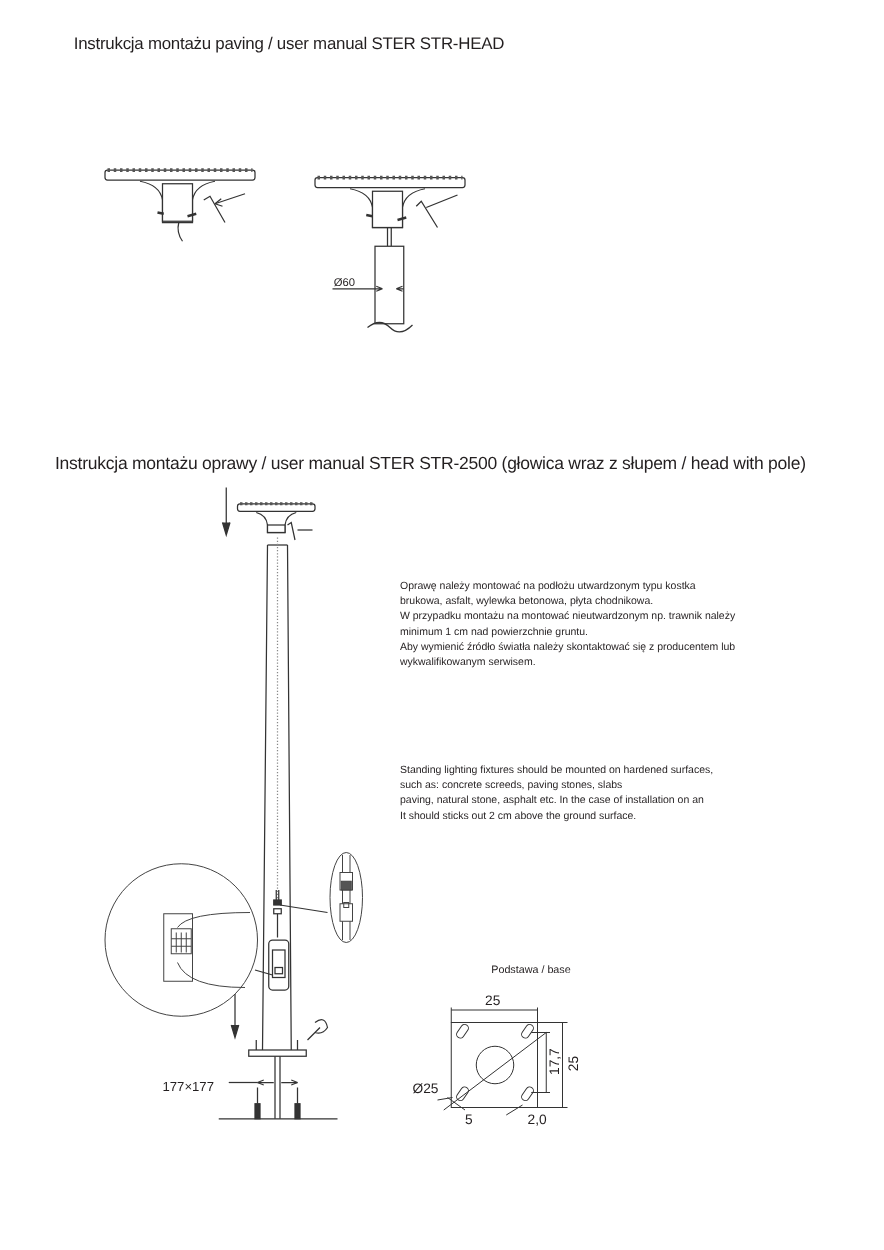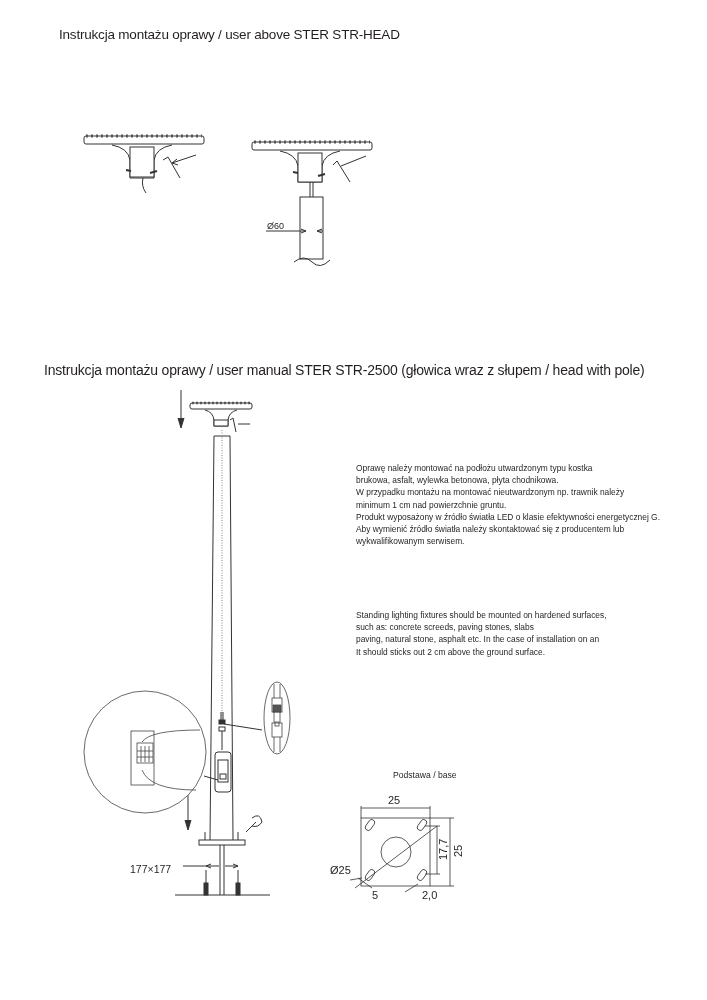--- a/index.html
+++ b/index.html
@@ -4,29 +4,29 @@
 <style>
   html, body { margin: 0; padding: 0; background: #ffffff; }
   body { width: 707px; height: 1000px; position: relative; overflow: hidden;
          font-family: "Liberation Sans", sans-serif; color: #231f20; }
   .title { position: absolute; font-size: 13.5px; letter-spacing: -0.2px; white-space: nowrap; }
   #title1 { left: 59px; top: 27px; }
   #title2 { left: 44px; top: 362px; font-size: 14px; text-align: right; }
   .text-block { position: absolute; left: 320px; font-size: 8.4px; line-height: 12.2px; white-space: nowrap; color: #231f20; }
   #pl-text { top: 462px; }
   #en-text { top: 609px; }
-  .line { display: block; margin-left: 36px; }
+  .line { display: block; }
   svg { position: absolute; left: 0; top: 0; }
   .dim-label { font-family: "Liberation Sans", sans-serif; fill: #231f20; }
   .base-caption { position: absolute; left: 361px; top: 770px; font-size: 8.6px; padding-left: 32px; }
 </style>
 </head>
 <body>
 
-<div id="title1" class="title">Instrukcja montażu oprawy / user above STER STR-HEAD</div>
+<div id="title1" class="title">Instrukcja montażu paving / user manual STER STR-HEAD</div>
 
 <svg width="707" height="1000" viewBox="0 0 707 1000">
 
   <g stroke="#333" fill="none" stroke-width="1">
     <rect x="84" y="136" width="120" height="8" rx="2" fill="#fff"></rect>
     <path d="M86 136 L202 136" stroke="#555" stroke-width="3" stroke-dasharray="2 3"></path>
     <path d="M112 145 Q128 148 130 160 L130 178 L154 178 L154 160 Q156 148 172 145"></path>
     <rect x="130" y="147" width="24" height="30" fill="#fff"></rect>
     <path d="M126 170 L131 171" stroke-width="2"></path>
     <path d="M150 173 L157 171" stroke-width="2"></path>
@@ -150,21 +150,20 @@
   <text x="422" y="899" font-size="11" class="dim-label">2,0</text>
 </svg>
 
 <div id="title2" class="title">Instrukcja montażu oprawy / user manual STER STR-2500 (głowica wraz z słupem / head with pole)</div>
 
 <div id="pl-text" class="text-block">
   <span class="line">Oprawę należy montować na podłożu utwardzonym typu kostka</span>
   <span class="line">brukowa, asfalt, wylewka betonowa, płyta chodnikowa.</span>
   <span class="line">W przypadku montażu na montować nieutwardzonym np. trawnik należy</span>
   <span class="line">minimum 1 cm nad powierzchnie gruntu.</span>
-  <span class="line">Produkt wyposażony w źródło światła LED o klasie efektywności energetycznej G.</span>
   <span class="line">Aby wymienić źródło światła należy skontaktować się z producentem lub</span>
   <span class="line">wykwalifikowanym serwisem.</span>
 </div>
 
 <div id="en-text" class="text-block">
   <span class="line">Standing lighting fixtures should be mounted on hardened surfaces,</span>
   <span class="line">such as: concrete screeds, paving stones, slabs</span>
   <span class="line">paving, natural stone, asphalt etc. In the case of installation on an</span>
   <span class="line">It should sticks out 2 cm above the ground surface.</span>
 </div>

